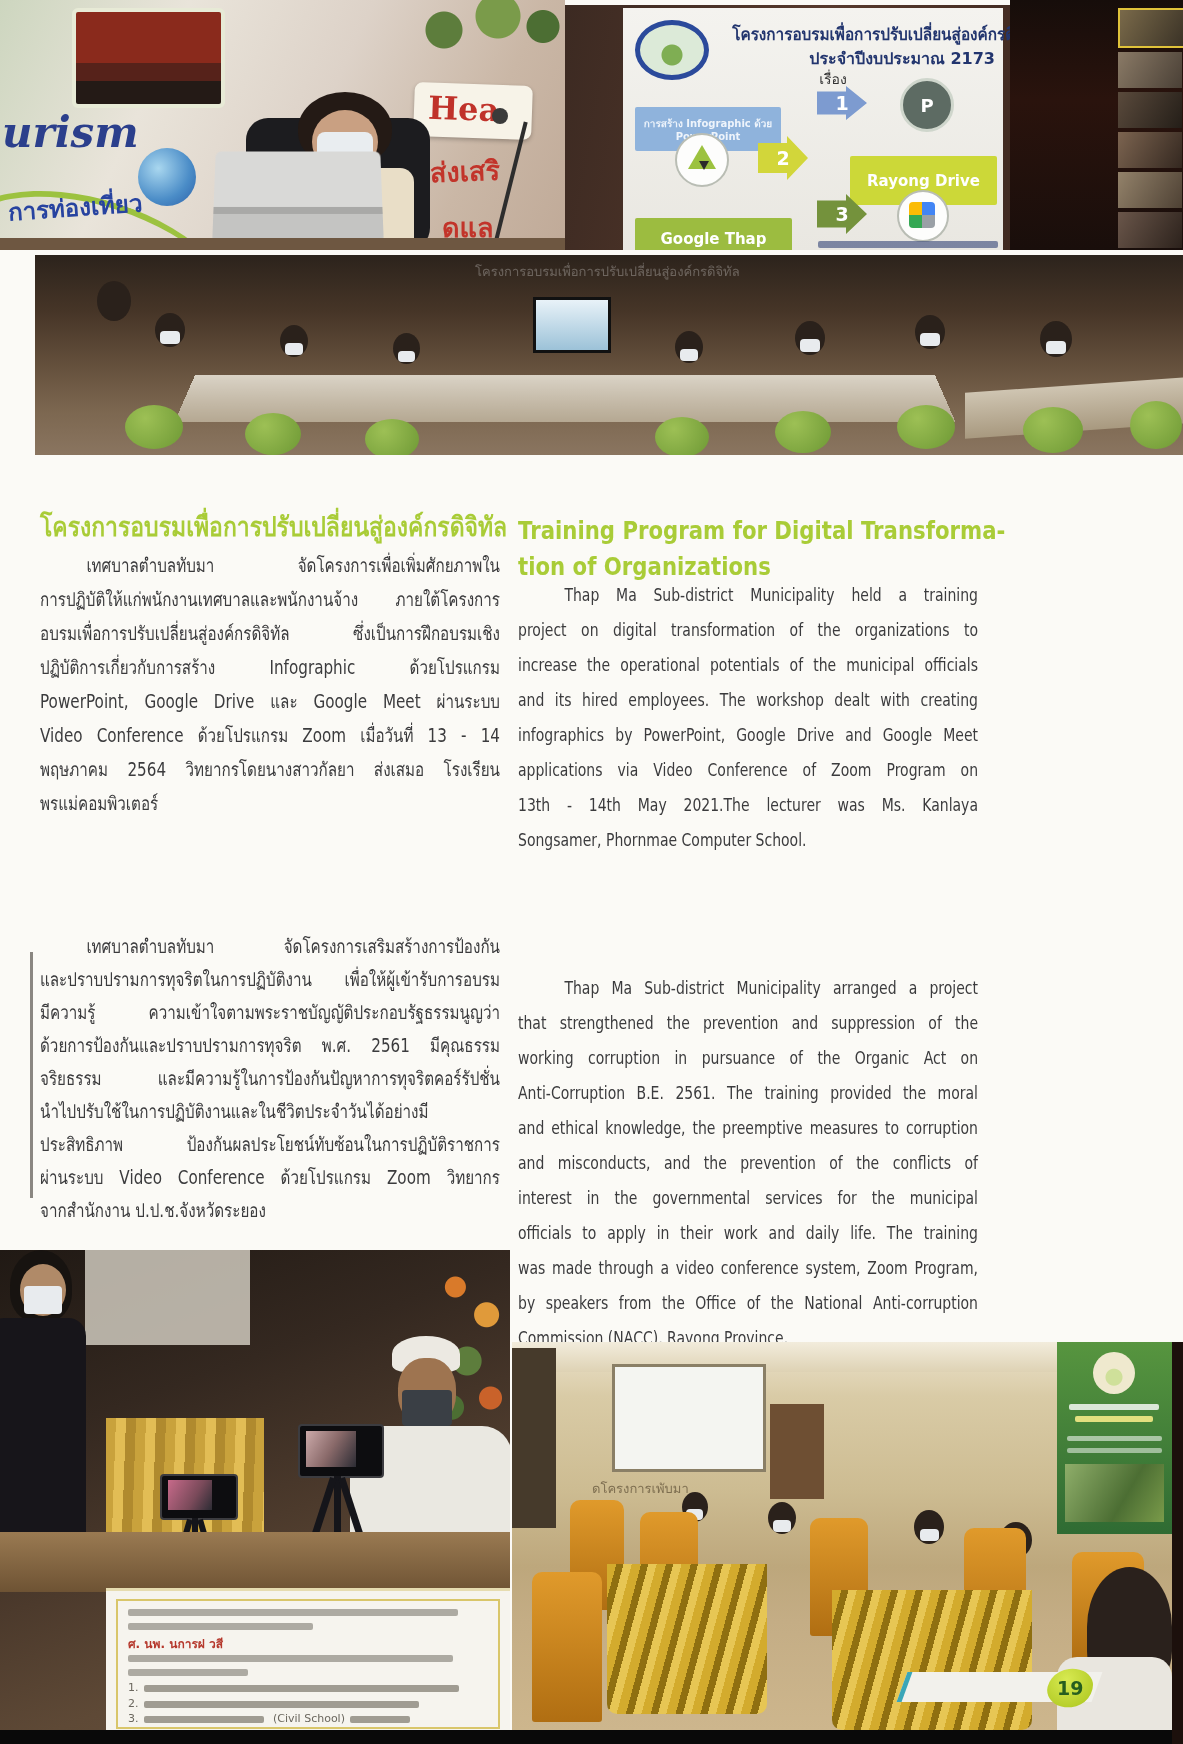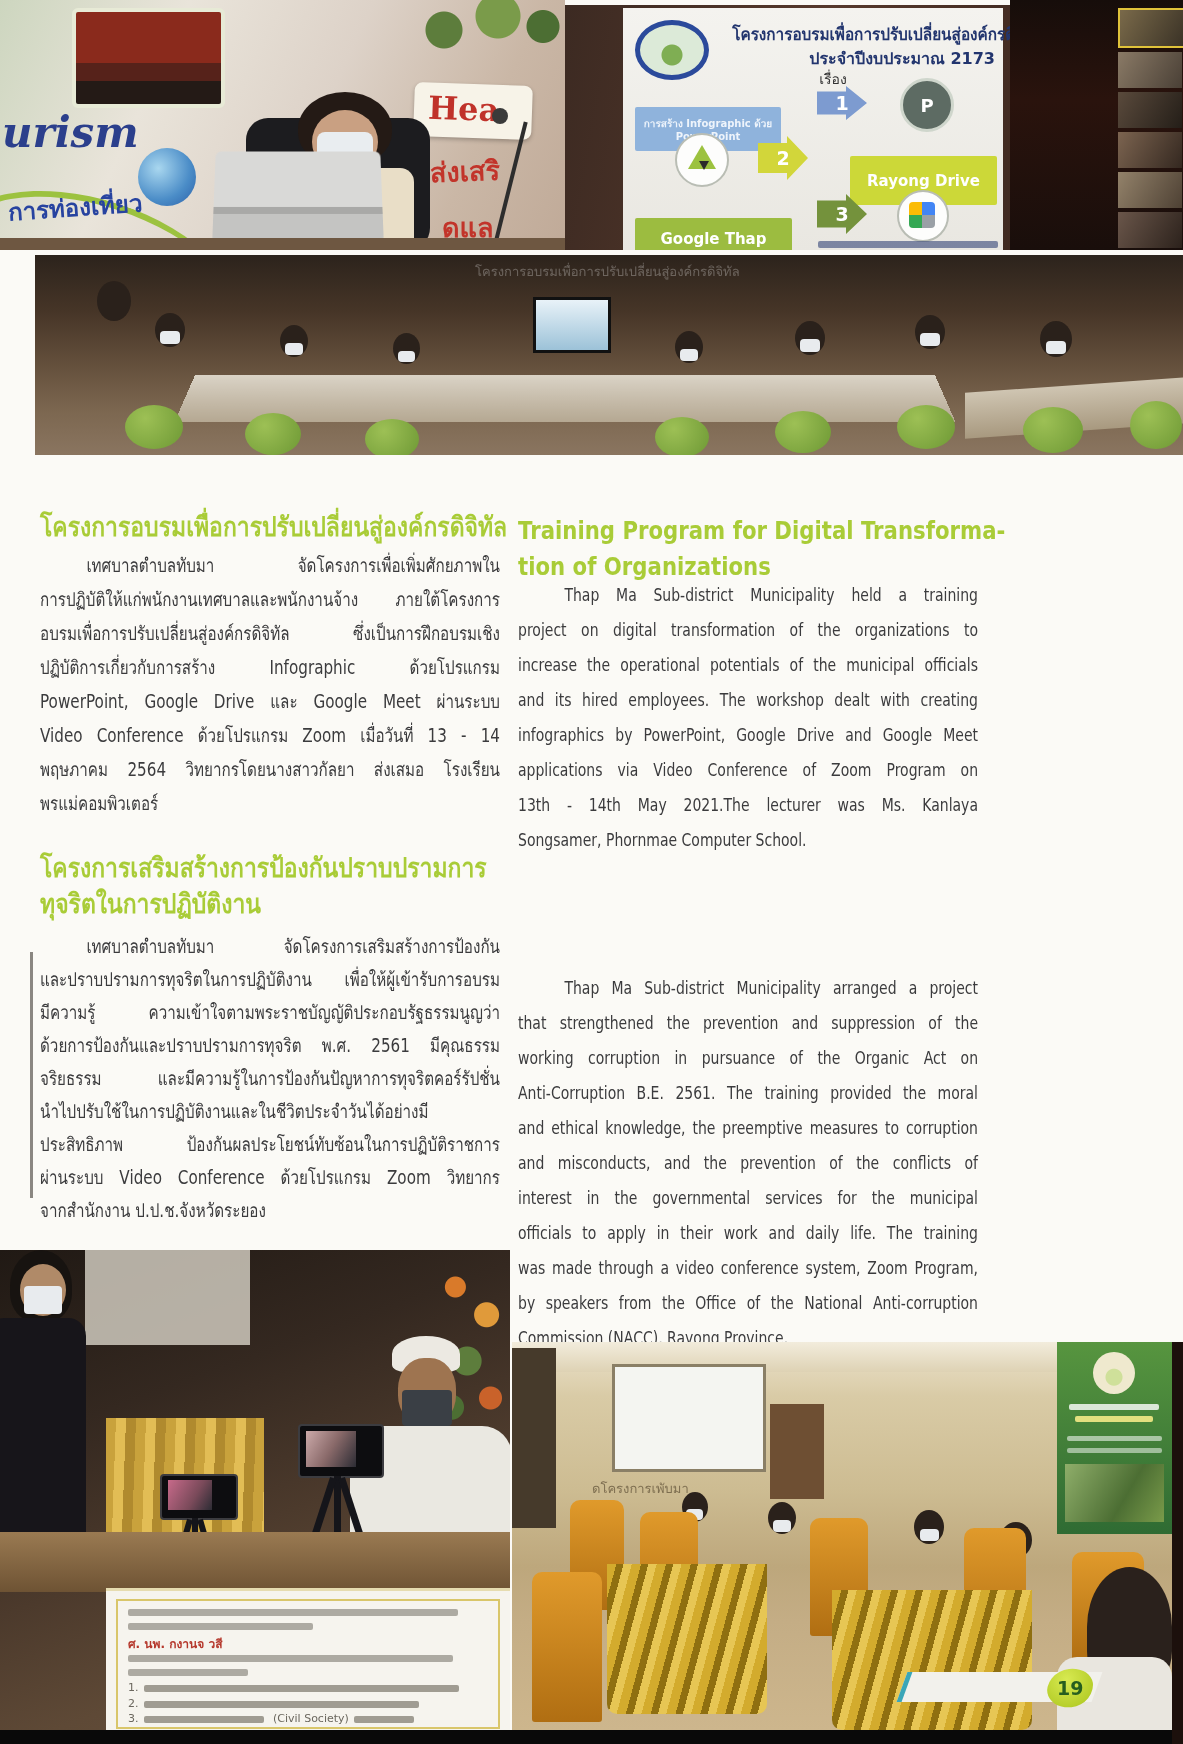--- a/index.html
+++ b/index.html
@@ -143,24 +143,20 @@
     <div class="para t1" style="left:0;top:43px;width:465px;">
         <div class="line">เทศบาลตำบลทับมา  จัดโครงการเพื่อเพิ่มศักยภาพใน</div>
         <div class="line">การปฏิบัติให้แก่พนักงานเทศบาลและพนักงานจ้าง ภายใต้โครงการ</div>
         <div class="line">อบรมเพื่อการปรับเปลี่ยนสู่องค์กรดิจิทัล  ซึ่งเป็นการฝึกอบรมเชิง</div>
         <div class="line">ปฏิบัติการเกี่ยวกับการสร้าง Infographic ด้วยโปรแกรม</div>
         <div class="line">PowerPoint, Google Drive และ Google Meet  ผ่านระบบ</div>
         <div class="line">Video Conference ด้วยโปรแกรม Zoom เมื่อวันที่ 13 - 14</div>
         <div class="line">พฤษภาคม 2564  วิทยากรโดยนางสาวกัลยา ส่งเสมอ โรงเรียน</div>
         <div class="line">พรแม่คอมพิวเตอร์</div>
       </div>
-    <div class="abs" style="left:0;top:345px;">
-      <div class="h-green hline" style="position:static;font-size:27px;">โครงการเสริมสร้างการป้องกันปราบปรามการ</div>
-      <div class="h-green hline" style="position:static;font-size:27px;">ทุจริตในการปฏิบัติงาน</div>
-    </div>
     <div class="para t2" style="left:0;top:425px;width:465px;">
         <div class="line">เทศบาลตำบลทับมา   จัดโครงการเสริมสร้างการป้องกัน</div>
         <div class="line">และปราบปรามการทุจริตในการปฏิบัติงาน เพื่อให้ผู้เข้ารับการอบรม</div>
         <div class="line">มีความรู้  ความเข้าใจตามพระราชบัญญัติประกอบรัฐธรรมนูญว่า</div>
         <div class="line">ด้วยการป้องกันและปราบปรามการทุจริต  พ.ศ. 2561  มีคุณธรรม</div>
         <div class="line">จริยธรรม  และมีความรู้ในการป้องกันปัญหาการทุจริตคอร์รัปชั่น</div>
         <div class="line">นำไปปรับใช้ในการปฏิบัติงานและในชีวิตประจำวันได้อย่างมี</div>
         <div class="line">ประสิทธิภาพ  ป้องกันผลประโยชน์ทับซ้อนในการปฏิบัติราชการ</div>
         <div class="line">ผ่านระบบ Video Conference ด้วยโปรแกรม Zoom วิทยากร</div>
         <div class="line">จากสำนักงาน ป.ป.ช.จังหวัดระยอง</div>
@@ -229,32 +225,32 @@
     <i class="sh" style="left:306px;top:181px;width:50px;height:36px;background:linear-gradient(120deg,#caa 0%,#8a6a6a 50%,#2c2c34);"></i>
     <i class="sh" style="left:334px;top:226px;width:7px;height:90px;background:#15151a;"></i>
     <i class="sh" style="left:316px;top:226px;width:7px;height:90px;background:#15151a;transform:rotate(18deg);"></i>
     <i class="sh" style="left:352px;top:226px;width:7px;height:90px;background:#15151a;transform:rotate(-18deg);"></i>
     <i class="sh" style="left:0;top:282px;width:510px;height:60px;background:linear-gradient(#9a7a52,#6e5334);"></i>
 
     <div class="abs" style="left:106px;top:338px;width:404px;height:142px;background:#f6f4ee;border-top:3px solid #e6dcb0;">
       <div class="abs" style="left:10px;top:8px;width:380px;height:126px;border:2px solid #d9c66a;">
         <i class="bl-bar" style="left:10px;top:8px;width:330px;"></i>
         <i class="bl-bar" style="left:10px;top:22px;width:185px;"></i>
-        <div class="abs" style="left:10px;top:33px;font-size:12px;font-weight:bold;color:#b5382c;">ศ. นพ. กงานจ วสี</div>
+        <div class="abs" style="left:10px;top:33px;font-size:12px;font-weight:bold;color:#b5382c;">ศ. นพ. นการฝ วสี</div>
         <i class="bl-bar" style="left:10px;top:54px;width:325px;"></i>
         <i class="bl-bar" style="left:10px;top:68px;width:120px;"></i>
         <div class="numrow" style="left:10px;top:80px;">
           <span>1.</span><i class="nbar" style="width:315px;"></i>
         </div>
         <div class="numrow" style="left:10px;top:96px;">
           <span>2.</span><i class="nbar" style="width:275px;"></i>
         </div>
         <div class="numrow" style="left:10px;top:111px;">
           <span>3.</span><i class="nbar" style="width:120px;"></i>
-          <span style="margin-left:6px;">(Civil Society)</span><i class="nbar" style="width:60px;"></i>
+          <span style="margin-left:6px;">(Civil School)</span><i class="nbar" style="width:60px;"></i>
         </div>
       </div>
     </div>
   </div>
 
   <div class="photo" id="p-botright" style="left:512px;top:1342px;width:660px;height:388px;
               background:linear-gradient(#ece3cd 0%,#d9cba6 14%,#cdbc92 38%,#bda77c 58%,#c4ad85 72%,#cdb68d 100%);">
     <i class="sh" style="left:0;top:0;width:660px;height:30px;background:linear-gradient(#f2ecdc,#ded2b4);"></i>
     <i class="sh" style="left:0;top:6px;width:44px;height:180px;background:#463a2b;"></i>
     <i class="sh" style="left:100px;top:22px;width:148px;height:102px;background:#f4f5f1;border:3px solid #8a7f66;"></i>

